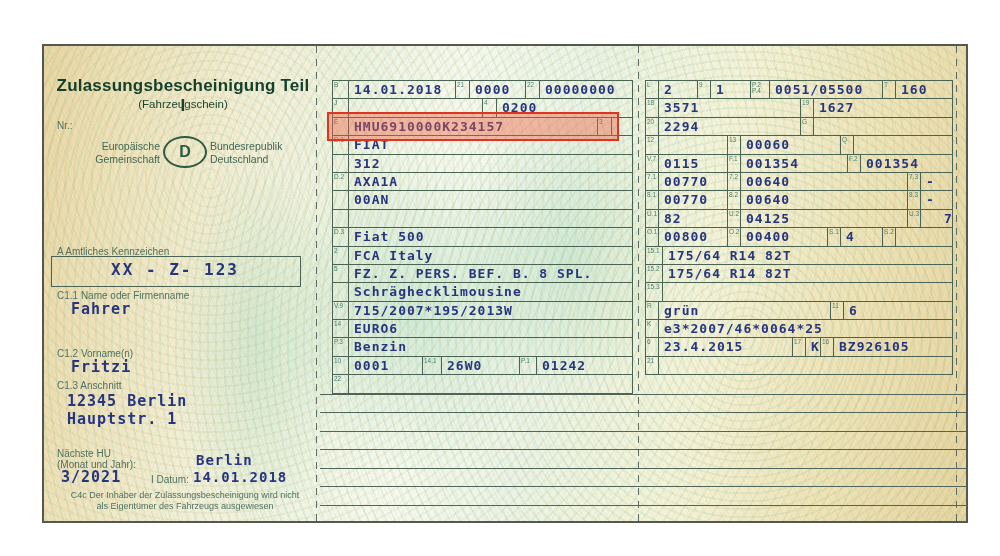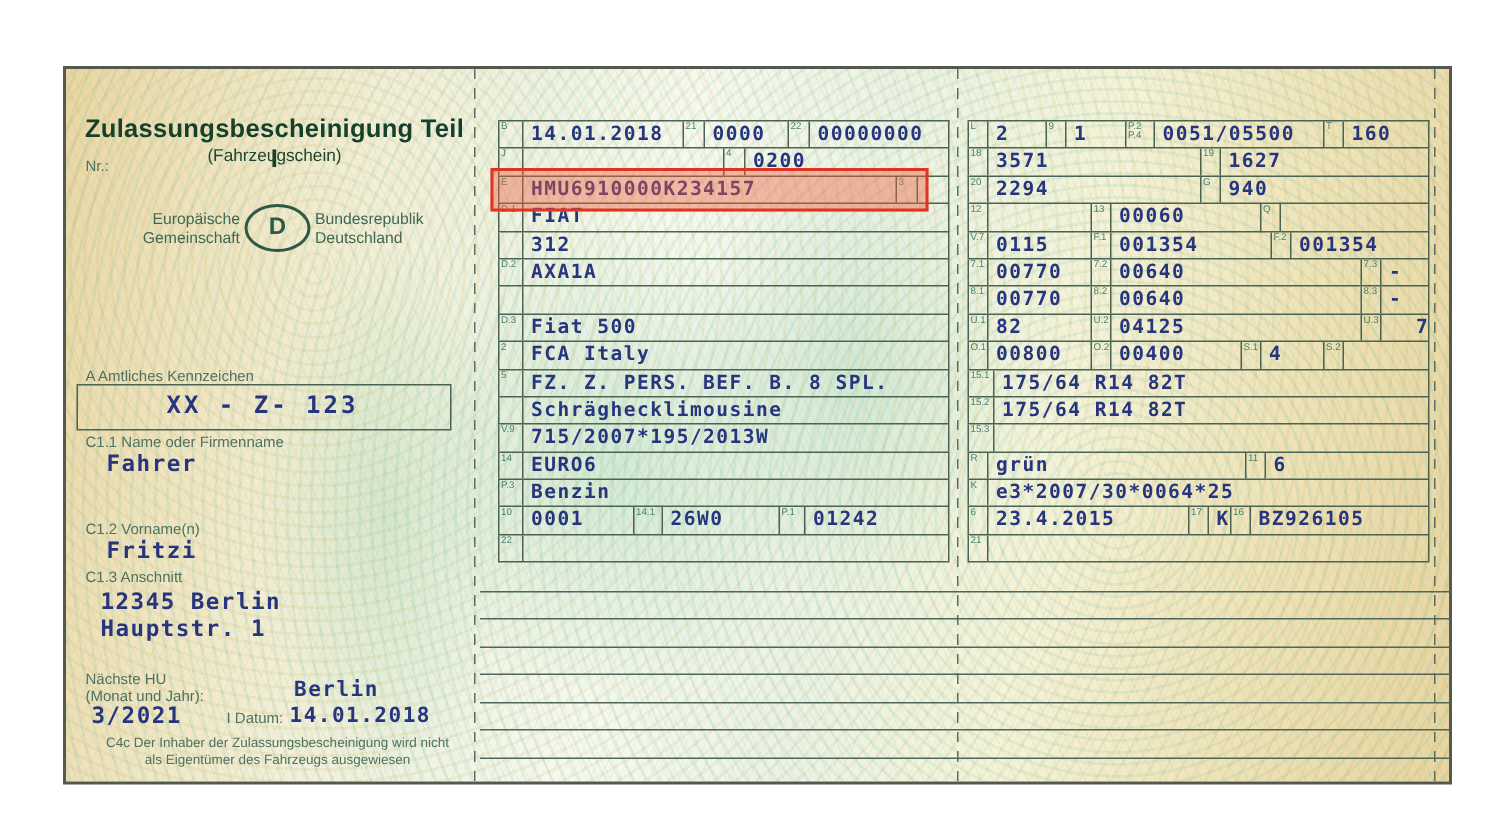--- a/index.html
+++ b/index.html
@@ -14,21 +14,21 @@
          radial-gradient(ellipse 160px 210px at 57% 44%, rgba(132,202,166,0.26), transparent 70%),
          radial-gradient(ellipse 120px 260px at 23% 62%, rgba(140,206,170,0.28), transparent 70%),
          linear-gradient(100deg,#e9d6a4 0%,#efe3bd 10%,#f3efd8 22%,#eff3e3 32%,#f7f9ee 42%,
                          #ecf3e6 55%,#f4f3da 70%,#efe3b8 85%,#e8d5a2 100%);}
   .abs{position:absolute;}
   
   .title{left:8px;top:30px;width:262px;text-align:center;font-size:17px;font-weight:bold;
          color:#15402b;letter-spacing:0.2px;}
   .subtitle{left:8px;top:52px;width:262px;text-align:center;font-size:11.5px;color:#1c4631;}
   .lbl{font-size:10px;color:#50715f;white-space:pre-line;line-height:11px;}
-  .nr{left:13px;top:60px;}
+  .nr{left:13px;top:74px;}
   .eu-left{left:44px;top:94px;width:72px;text-align:right;font-size:10.5px;color:#3f6753;line-height:13px;white-space:pre-line;}
   .oval{left:119px;top:90px;width:40px;height:28px;border:2px solid #2c5a45;border-radius:50%;
         text-align:center;line-height:27px;font-size:16px;font-weight:bold;color:#2c5a45;}
   .eu-right{left:166px;top:94px;width:110px;font-size:10.5px;color:#3f6753;line-height:13px;white-space:pre-line;}
   .mono{font-family:"DejaVu Sans Mono",monospace;font-weight:bold;color:#27357e;letter-spacing:1px;}
   .plate-lbl{left:13px;top:200px;}
   .plate-box{left:7px;top:210px;width:248px;height:29px;border:1px solid #4a6352;}
   .plate-val{left:7px;top:214px;width:248px;text-align:center;font-size:16px;letter-spacing:2px;}
   .c11l{left:13px;top:244px;}  .c11v{left:27px;top:254px;font-size:15px;}
   .c12l{left:13px;top:302px;}  .c12v{left:27px;top:312px;font-size:15px;}
@@ -124,20 +124,24 @@
       <div class="frow">
         <span class="fl" style="width: 17px;"></span>
         <span class="fv" style="flex: 1 1 0%;">312</span>
       </div>
       <div class="frow">
         <span class="fl" style="width: 17px;">D.2</span>
         <span class="fv" style="flex: 1 1 0%;">AXA1A</span>
       </div>
       <div class="frow">
         <span class="fl" style="width: 17px;"></span>
+        <span class="fv" style="flex: 1 1 0%;">00AN</span>
+      </div>
+      <div class="frow">
+        <span class="fl" style="width: 17px;"></span>
         <span class="fv" style="flex: 1 1 0%;"></span>
       </div>
       <div class="frow">
         <span class="fl" style="width: 17px;">D.3</span>
         <span class="fv" style="flex: 1 1 0%;">Fiat 500</span>
       </div>
       <div class="frow">
         <span class="fl" style="width: 17px;">2</span>
         <span class="fv" style="flex: 1 1 0%;">FCA Italy</span>
       </div>
@@ -189,21 +193,20 @@
       <div class="frow">
         <span class="fl" style="width: 14px;">18</span>
         <span class="fv" style="width: 141px;">3571</span>
         <span class="fl" style="width: 14px;">19</span>
         <span class="fv" style="flex: 1 1 0%;">1627</span>
       </div>
       <div class="frow">
         <span class="fl" style="width: 14px;">20</span>
         <span class="fv" style="width: 141px;">2294</span>
         <span class="fl" style="width: 14px;">G</span>
-        <span class="fv" style="flex: 1 1 0%;">940</span>
       </div>
       <div class="frow">
         <span class="fl" style="width: 14px;">12</span>
         <span class="fv" style="width: 68px;"></span>
         <span class="fl" style="width: 14px;">13</span>
         <span class="fv" style="width: 99px;">00060</span>
         <span class="fl" style="width: 14px;">Q</span>
         <span class="fv" style="flex: 1 1 0%;"></span>
       </div>
       <div class="frow">
@@ -261,21 +264,21 @@
         <span class="fv" style="flex: 1 1 0%;"></span>
       </div>
       <div class="frow">
         <span class="fl" style="width: 14px;">R</span>
         <span class="fv" style="width: 171px;">grün</span>
         <span class="fl" style="width: 14px;">11</span>
         <span class="fv" style="flex: 1 1 0%;">6</span>
       </div>
       <div class="frow">
         <span class="fl" style="width: 14px;">K</span>
-        <span class="fv" style="flex: 1 1 0%;">e3*2007/30*0064*25</span>
+        <span class="fv" style="flex: 1 1 0%;">e3*2007/46*0064*25</span>
       </div>
       <div class="frow">
         <span class="fl" style="width: 14px;">6</span>
         <span class="fv" style="width: 133px;">23.4.2015</span>
         <span class="fl" style="width: 14px;">17</span>
         <span class="fv" style="width: 14px;">K</span>
         <span class="fl" style="width: 14px;">16</span>
         <span class="fv" style="flex: 1 1 0%;">BZ926105</span>
       </div>
       <div class="frow">

